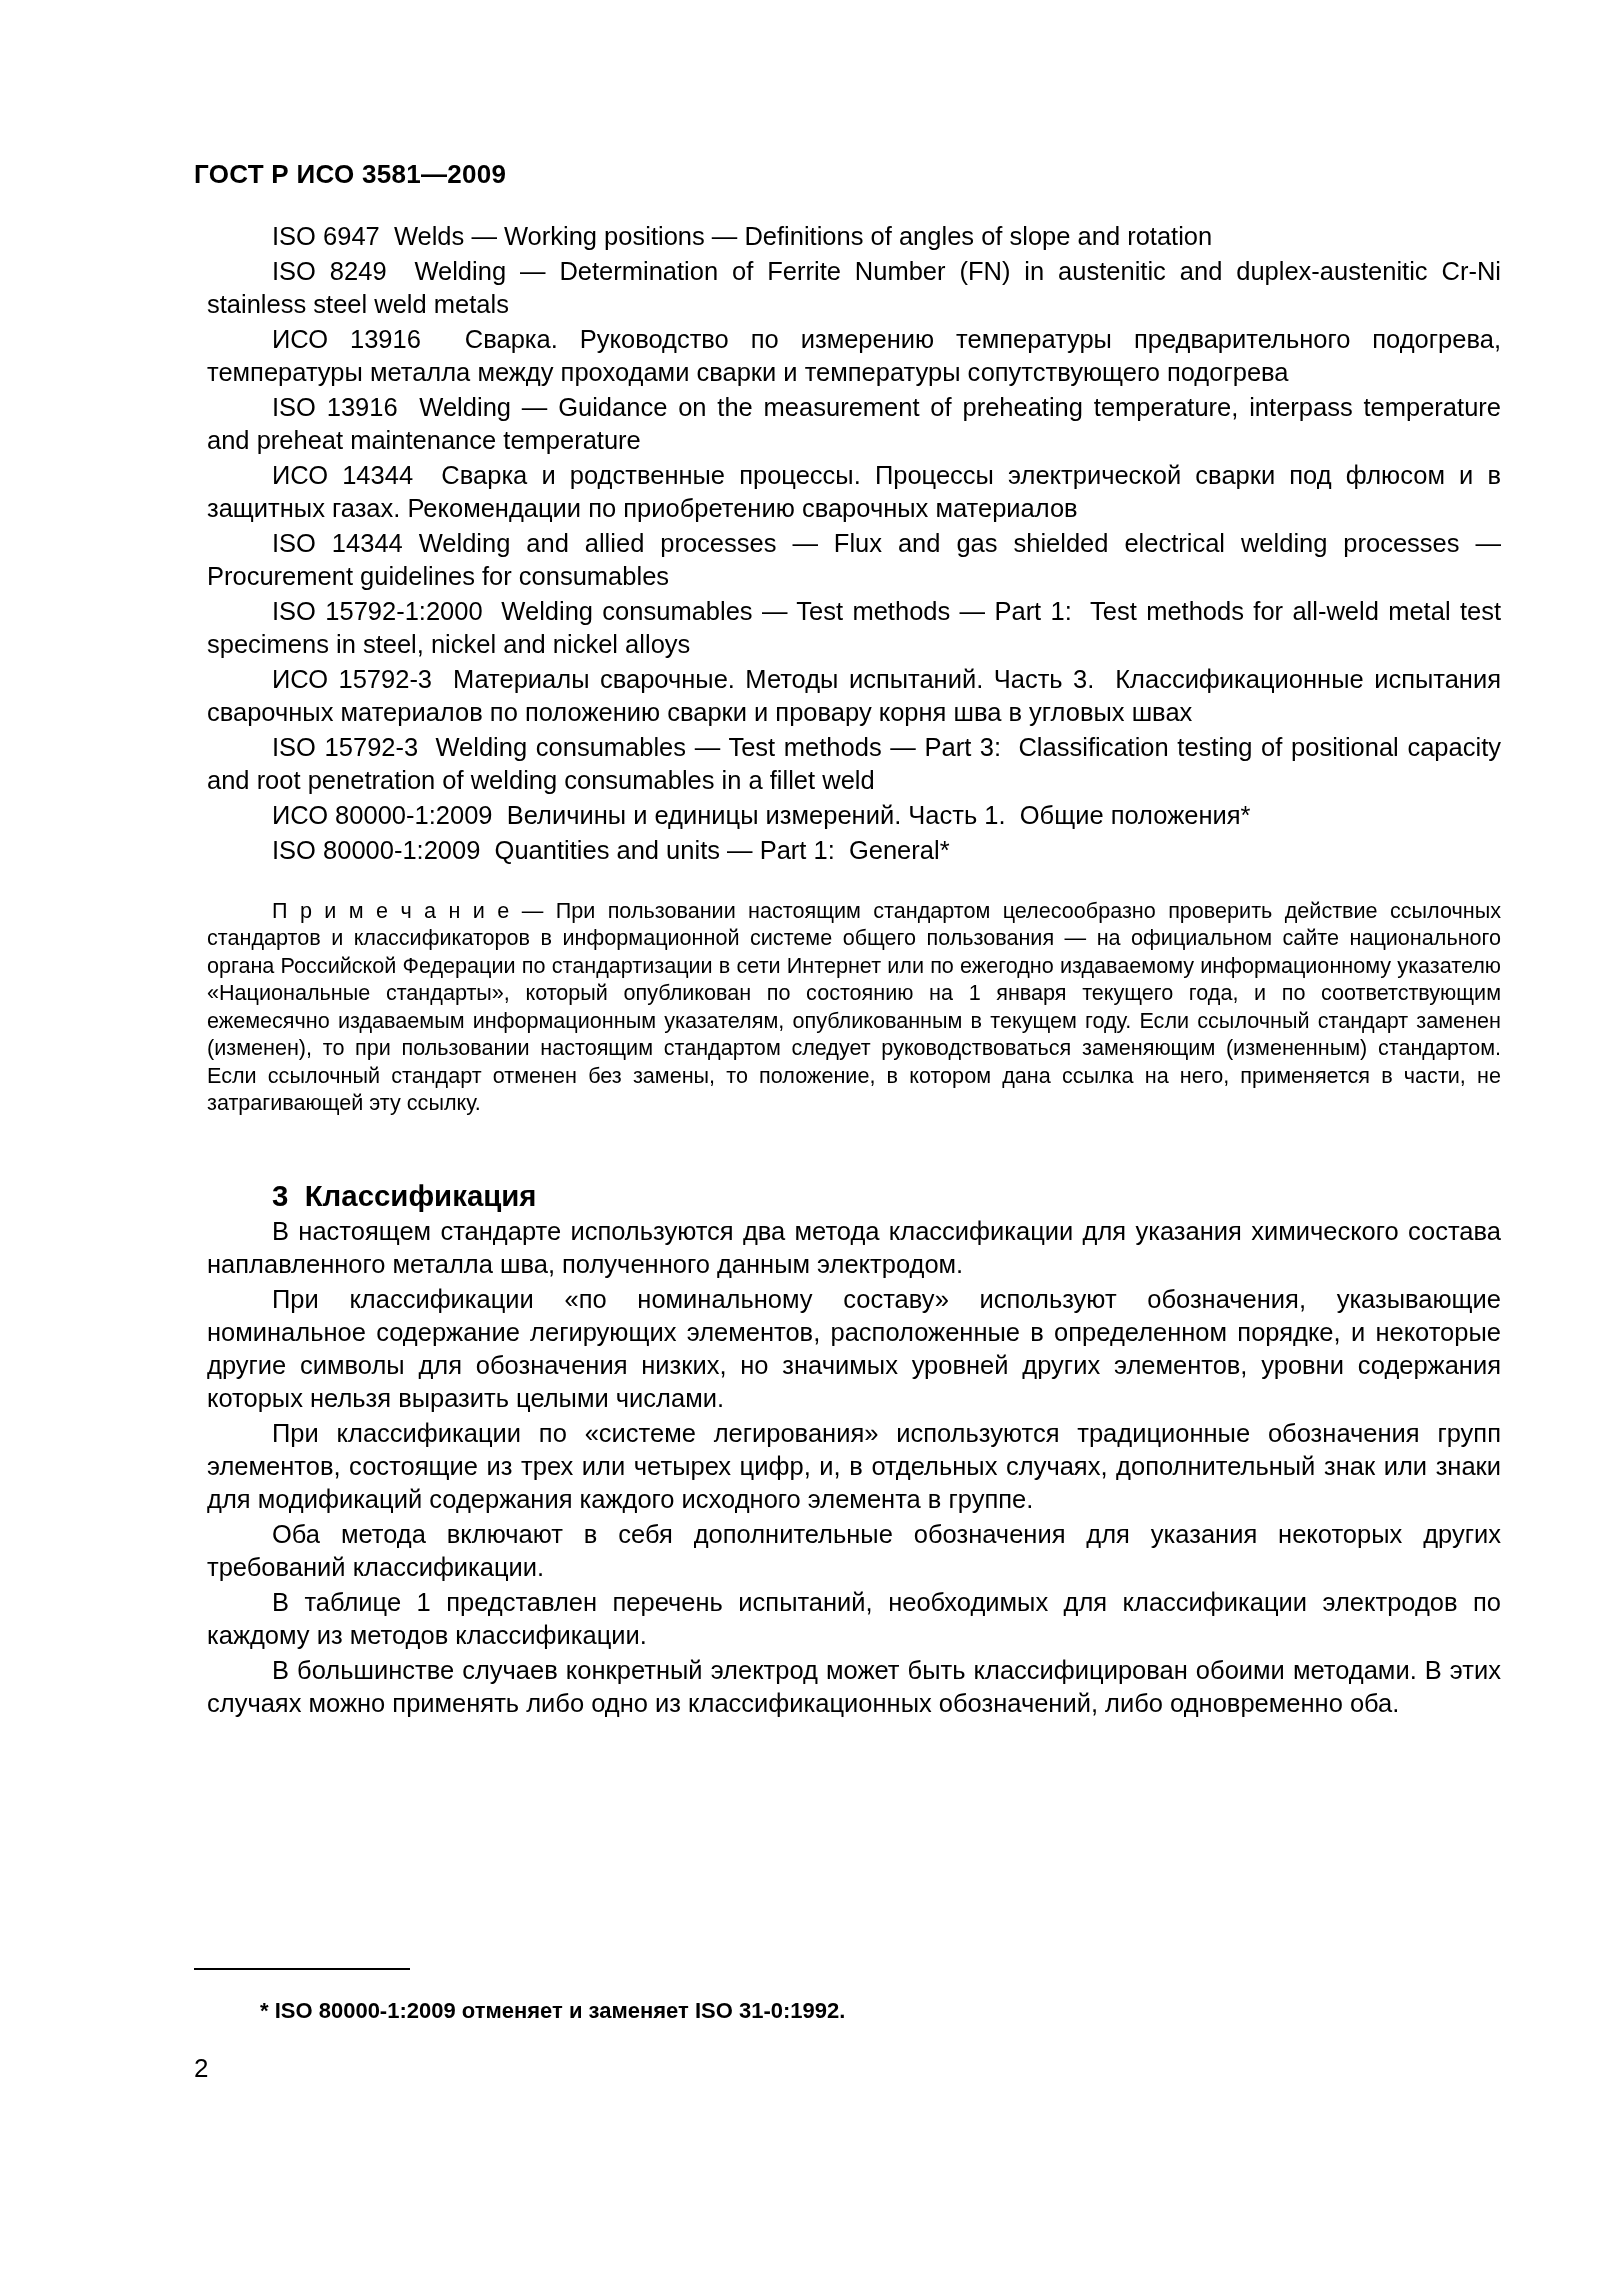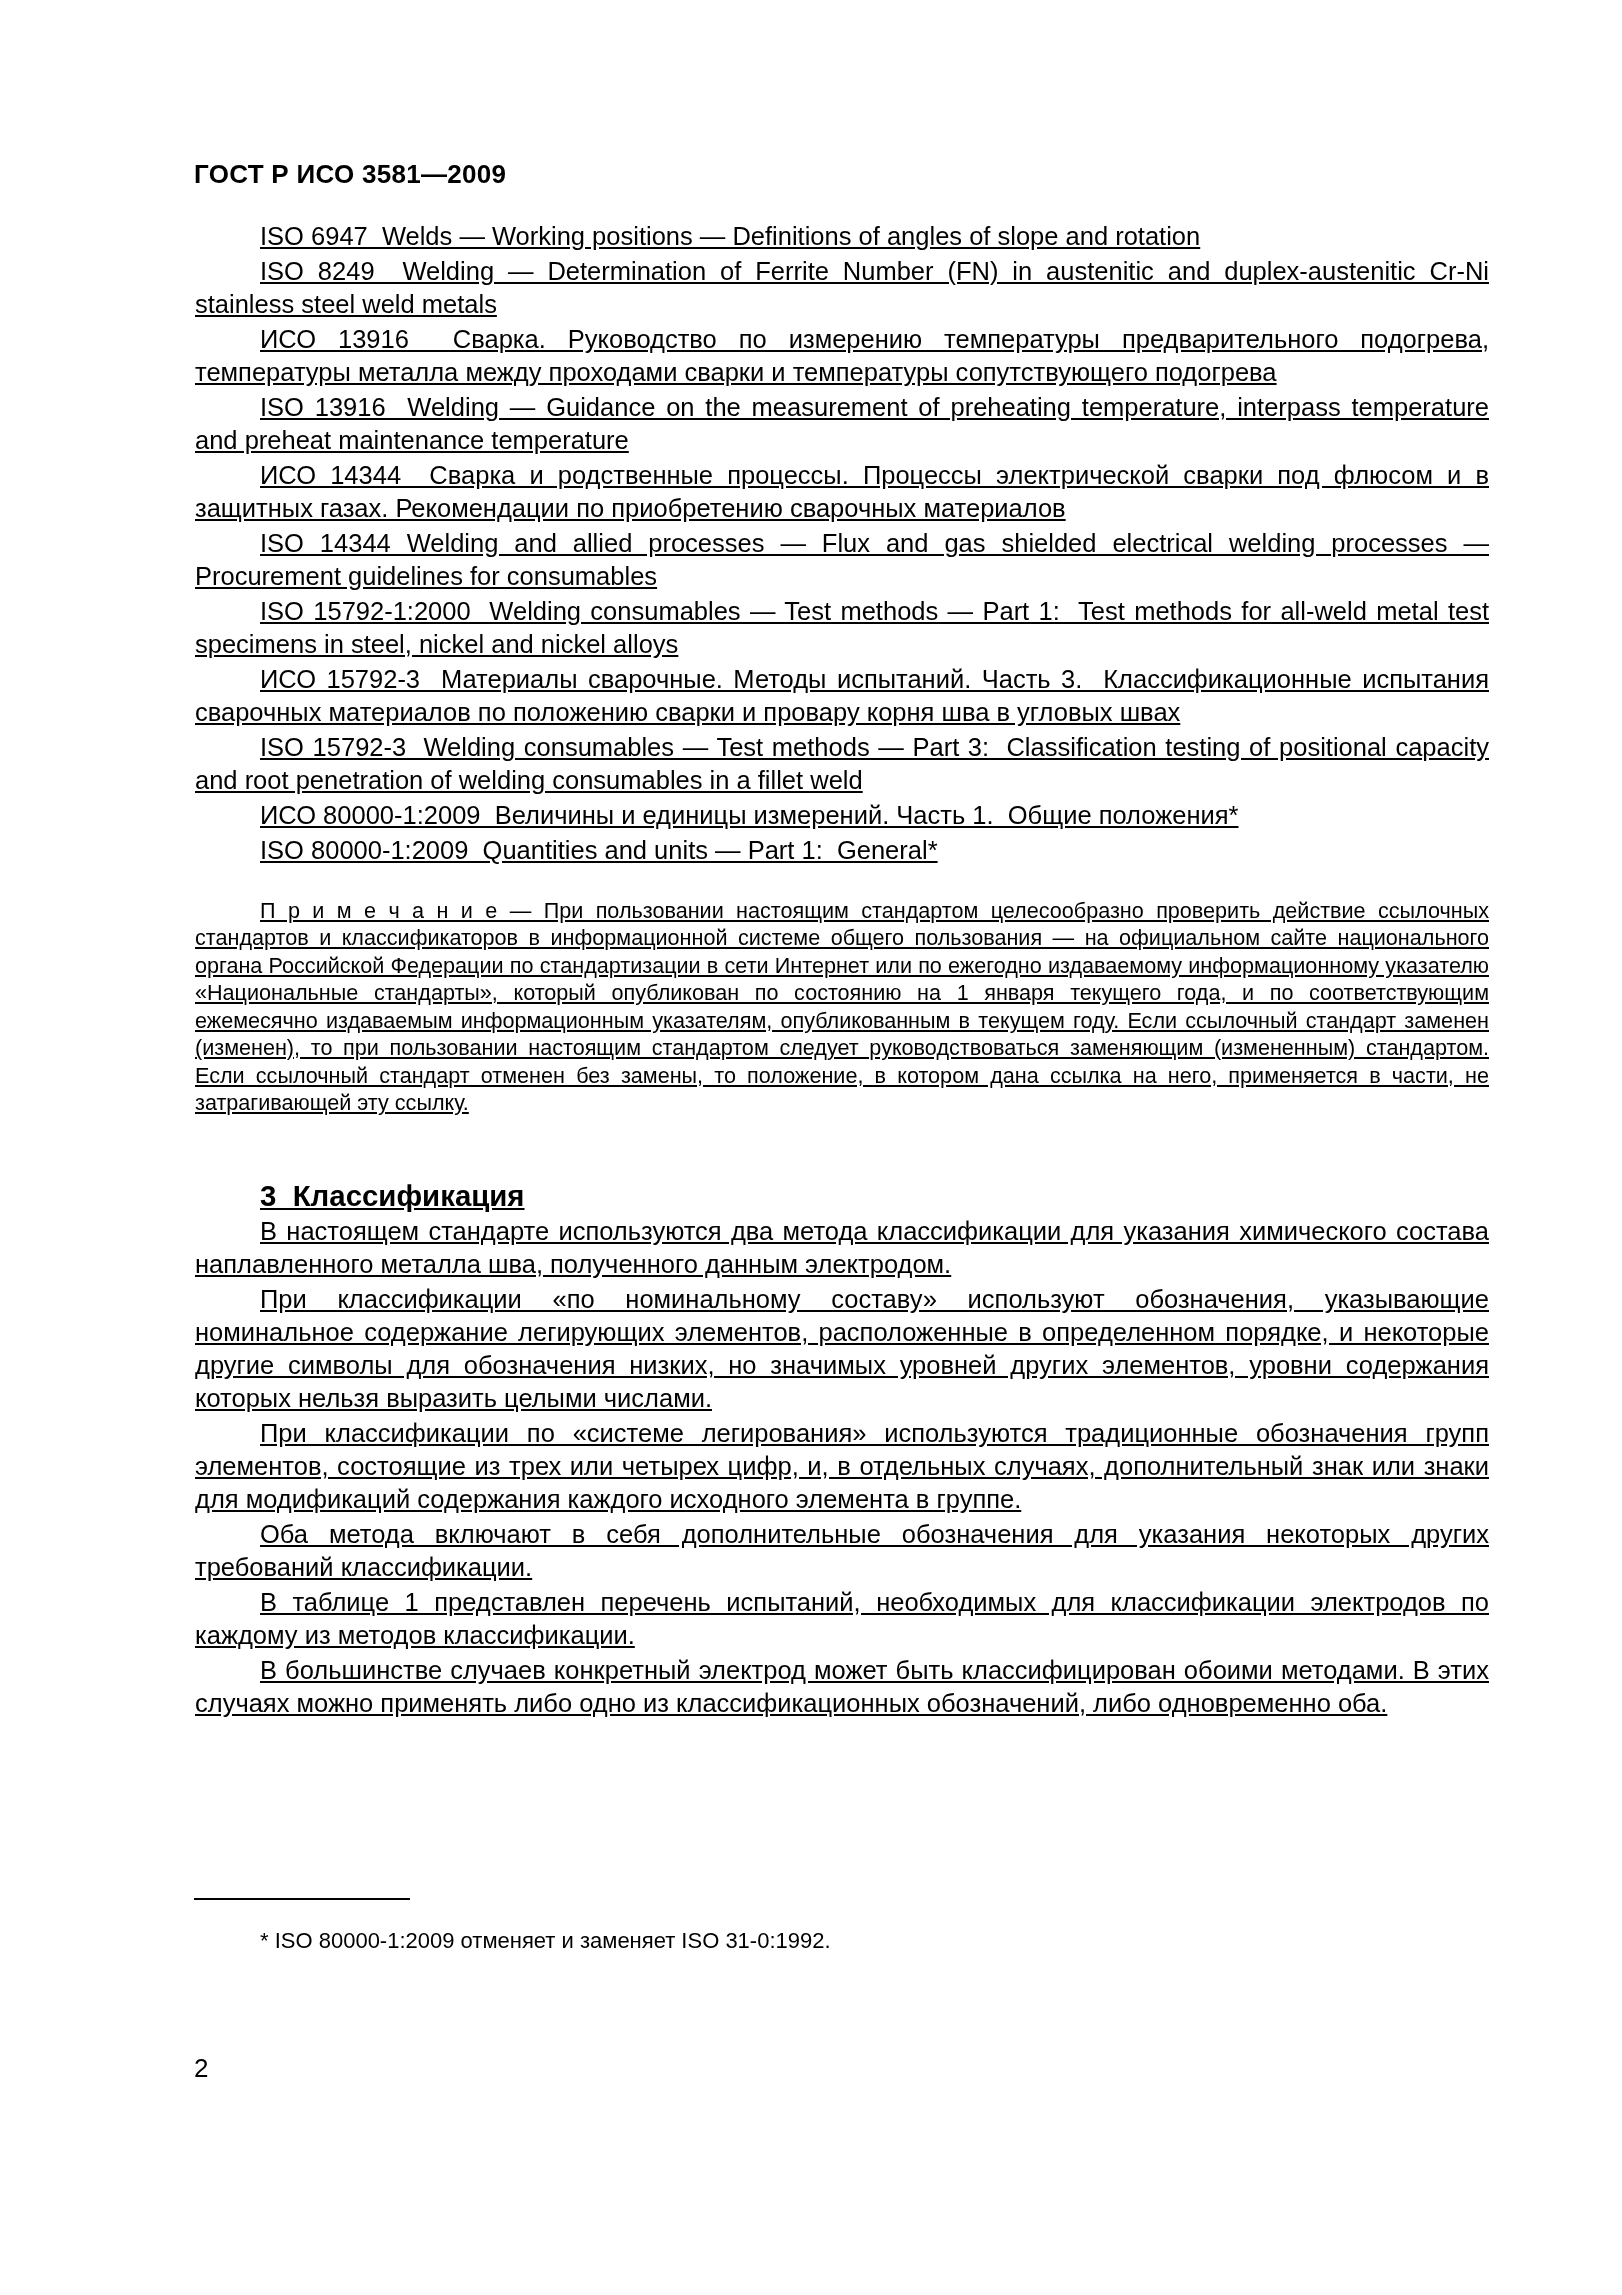--- a/index.html
+++ b/index.html
@@ -20,23 +20,22 @@
     position: absolute;
     top: 157px;
     left: 192px;
     font-size: 26px;
     font-weight: bold;
     letter-spacing: 0.3px;
   }
   .content {
     position: absolute;
     top: 217px;
-    left: 192px;
+    left: 204px;
     width: 1298px;
-    text-decoration: underline;
   }
   .body-para {
     font-size: 25.5px;
     line-height: 33px;
     text-align: justify;
     text-indent: 65px;
   }
   .note-para {
     font-size: 21.6px;
     line-height: 27.5px;
@@ -46,22 +45,23 @@
   }
   .section-heading {
     font-size: 29.4px;
     font-weight: bold;
     margin-top: 60px;
     margin-left: 65px;
   }
   .footnote-area {
     position: absolute;
     left: 192px;
-    top: 1896px;
+    top: 1966px;
     width: 1298px;
+    font-weight: bold;
   }
   .footnote-rule {
     width: 216px;
     height: 1.3px;
     background: #000000;
     margin-bottom: 25px;
   }
   .footnote-text {
     font-size: 22px;
     line-height: 29px;

